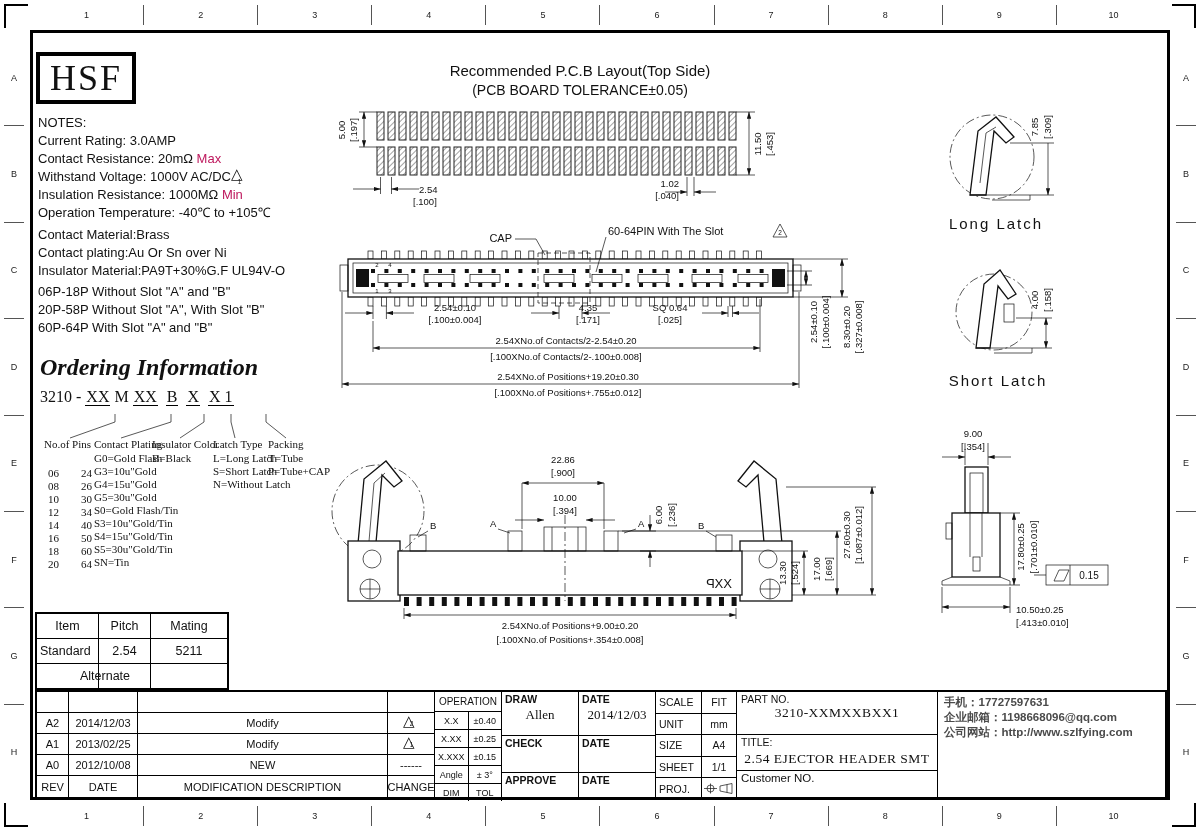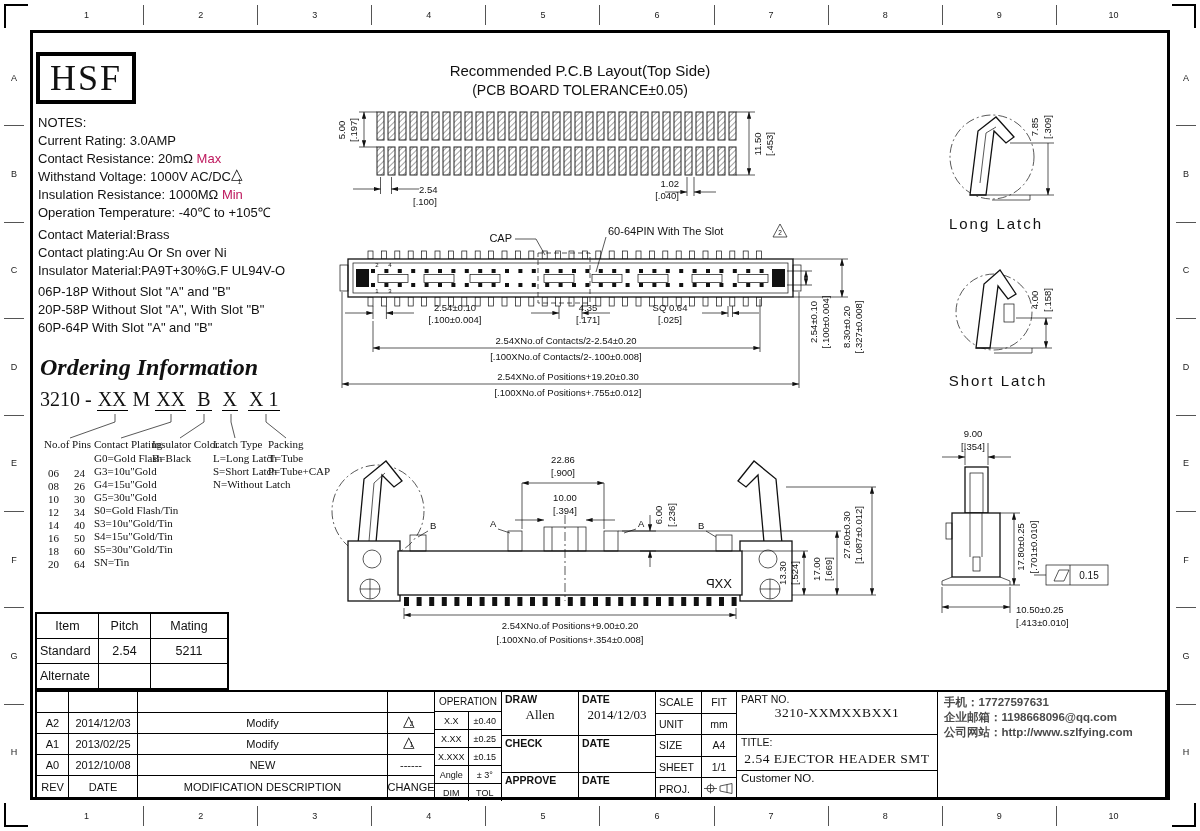--- a/index.html
+++ b/index.html
@@ -24,45 +24,45 @@
   .hsf{position:absolute;left:36px;top:52px;width:100px;height:52px;border:4px solid #000;box-sizing:border-box;
        display:flex;align-items:center;justify-content:center;font-family:"Liberation Serif",serif;font-size:36px;letter-spacing:2px;}
   
   .tblock{position:absolute;font-size:13px;line-height:18px;white-space:nowrap;}
   .dimmed{color:#be185d;}
   .tri{position:relative;display:inline-block;width:16px;height:14px;vertical-align:-2px;}
   .tri .t{position:absolute;left:0;top:-3px;font-size:15px;line-height:15px;}
   .tri .n{position:absolute;left:1px;right:0;top:4px;font-size:6.5px;text-align:center;}
   
   .ord-title{position:absolute;left:40px;top:354px;font-family:"Liberation Serif",serif;font-style:italic;font-weight:bold;font-size:24px;}
-  .ord-code{position:absolute;left:40px;top:388px;font-family:"Liberation Serif",serif;font-size:20px;white-space:nowrap;}
+  .ord-code{position:absolute;left:40px;top:388px;font-family:"Liberation Serif",serif;font-size:16px;white-space:nowrap;}
   .ord-code .u{border-bottom:1.5px solid #000;padding:0 1px;}
   .ocol{position:absolute;font-family:"Liberation Serif",serif;font-size:11px;line-height:13px;white-space:nowrap;}
   .ocol .hd{margin-bottom:1px;}
-  .pins-lists{display:flex;gap:15px;padding-left:4px;margin-top:16px;}
+  .pins-lists{display:flex;gap:22px;padding-left:4px;margin-top:16px;}
   .pins-lists span{display:block;}
   .ocol span{display:block;}
   
   .pcb-t1{position:absolute;left:380px;top:62px;width:400px;text-align:center;font-size:15px;}
   .pcb-t2{position:absolute;left:380px;top:82px;width:400px;text-align:center;font-size:14px;}
   
   svg{position:absolute;overflow:visible;}
   svg text{font-family:"Liberation Sans",sans-serif;font-size:9.5px;fill:#111;}
   svg .big{font-size:15px;}
   svg .tiny{font-size:6px;}
   .lnt{stroke:#111;stroke-width:0.7;fill:none;}
   .shape{stroke:#111;stroke-width:1.3;fill:#fff;}
   .dash{stroke-dasharray:5 3;}
   .dashdot{stroke-dasharray:9 3 2 3;}
   
   .mating{position:absolute;left:35px;top:612px;width:194px;border:2px solid #000;box-sizing:border-box;
           display:grid;grid-template-columns:62px 52px 76px;font-size:12.5px;}
   .mating div{border-right:1px solid #000;border-bottom:1px solid #000;height:24px;display:flex;align-items:center;justify-content:center;}
   .mating div:nth-child(3n){border-right:none;}
-  .mating div:nth-last-child(-n+3){border-bottom:none;}
+  .mating div:nth-last-child(-n+3){border-bottom:none;margin-left:40px;}
   .mating .l{justify-content:flex-start;padding-left:3px;}
   
   .titleblock{position:absolute;left:35px;top:690px;width:1132px;height:110px;border:2px solid #000;box-sizing:border-box;font-size:11px;}
   .tb{position:absolute;box-sizing:border-box;}
   .grid-rev{left:0;top:0;width:398px;height:106px;display:grid;grid-template-columns:32px 69px 250px 47px;grid-template-rows:21px 21px 21px 21px 22px;}
   .grid-rev div{border-right:1px solid #000;border-bottom:1px solid #000;display:flex;align-items:center;justify-content:center;white-space:nowrap;}
   .grid-rev div:nth-child(4n){border-right:1px solid #000;}
   .grid-rev .last{border-bottom:none;}
   .grid-tol{left:398px;top:0;width:67px;height:106px;font-size:9px;}
   .grid-tol .hd{border-bottom:1px solid #000;border-right:1px solid #000;height:19px;display:flex;align-items:center;justify-content:center;font-size:10px;}

